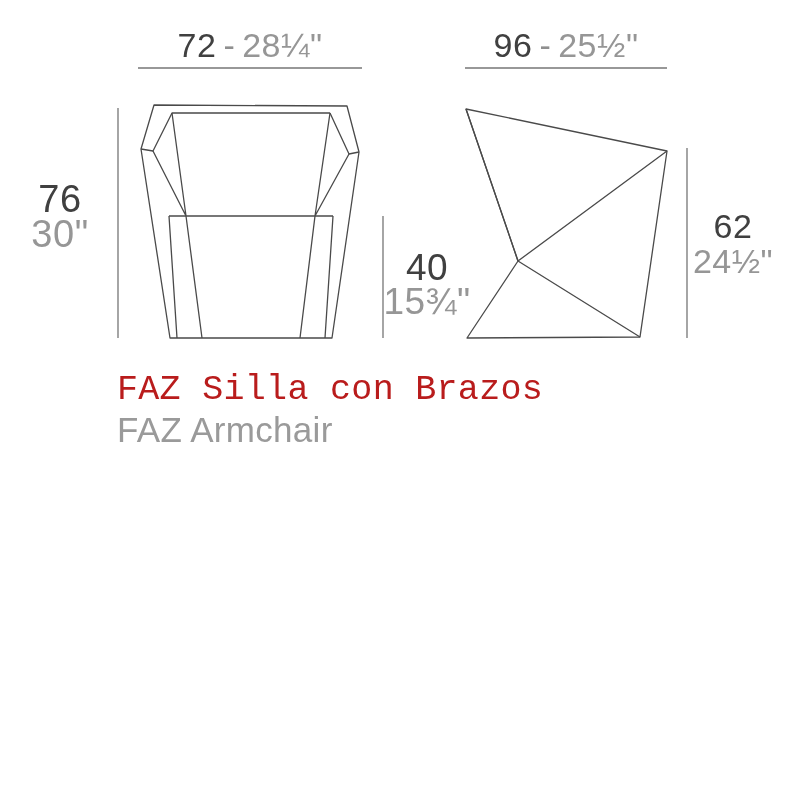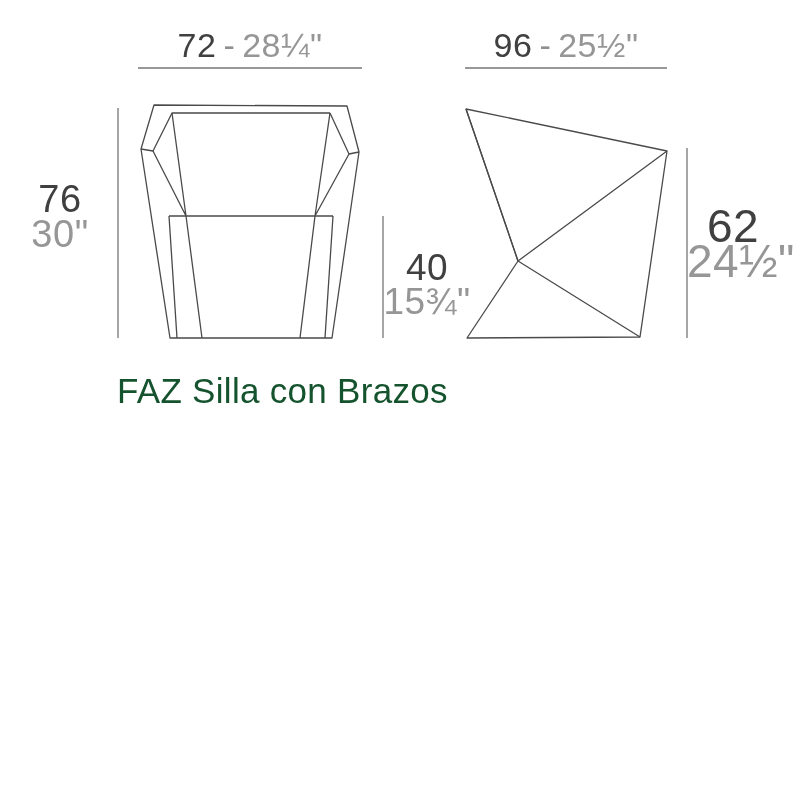--- a/index.html
+++ b/index.html
@@ -34,34 +34,35 @@
   }
   .dim-col {
     text-align: center;
   }
   .cm { color: #404040; }
   .sep { color: #8f8f8f; padding: 0 7px; }
   .inch { color: #969696; }
   .dim-col .cm, .dim-col .inch { display: block; }
   #dim-height-total { left: 14px; top: 182px; width: 92px; font-size: 38px; line-height: 35px; }
   #dim-height-seat  { left: 383px; top: 251px; width: 88px; font-size: 37px; line-height: 34px; }
-  #dim-height-side  { left: 687px; top: 209px; width: 92px; font-size: 46px; line-height: 35px; }
+  #dim-height-side  { left: 687px; top: 209px; width: 92px; font-size: 34px; line-height: 35px; }
   #dim-width-front  { left: 130px; top: 26px; width: 240px; }
   #dim-width-side   { left: 446px; top: 26px; width: 240px; }
   .title-block {
     position: absolute;
     left: 117px;
     top: 371px;
     font-weight: 300;
     letter-spacing: 0.3px;
   }
   .title-primary {
     font-size: 35px;
     line-height: 39px;
-    color: #14532d;
+    color: #b91c1c;
+    font-family: Liberation Mono, monospace;
   }
   .title-secondary {
     font-size: 35px;
     line-height: 39px;
     color: #9a9a9a;
   }
 </style>
 </head>
 <body>
 
@@ -116,15 +117,16 @@
     <span class="inch">15¾"</span>
   </div>
 
   <div class="dim-label dim-col" id="dim-height-side">
     <span class="cm">62</span>
     <span class="inch">24½"</span>
   </div>
 
   <div class="title-block">
     <div class="title-primary">FAZ Silla con Brazos</div>
+    <div class="title-secondary">FAZ Armchair</div>
   </div>
 
 </div>
 
 </body></html>

